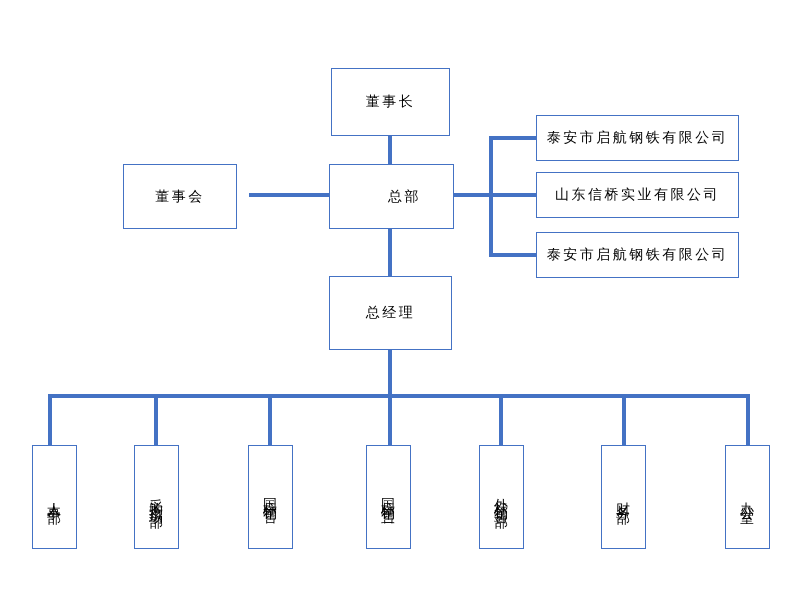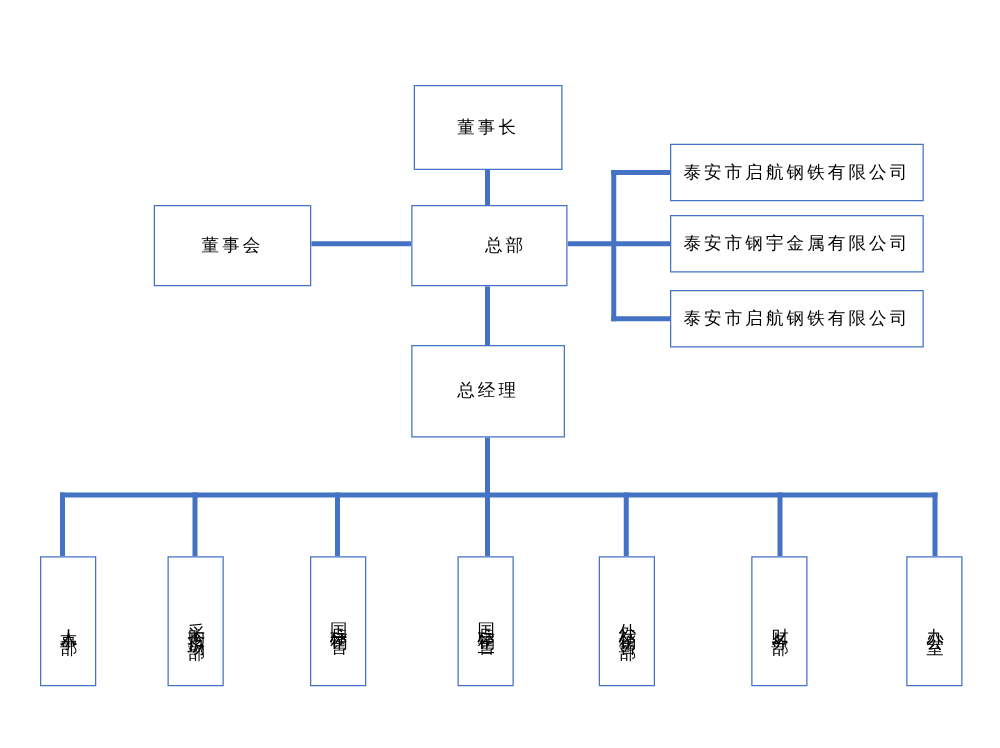--- a/index.html
+++ b/index.html
@@ -62,38 +62,38 @@
   <div class="line" style="left:154px; top:394px; width:4px; height:51px;"></div>
   <div class="line" style="left:268px; top:394px; width:4px; height:51px;"></div>
   <div class="line" style="left:499px; top:394px; width:4px; height:51px;"></div>
   <div class="line" style="left:622px; top:394px; width:4px; height:51px;"></div>
   <div class="line" style="left:746px; top:394px; width:4px; height:51px;"></div>
 
   <div class="node" style="left:331px; top:47px; width:119px; height:68px;margin-top:21px;">
     <span class="lbl">董事长</span>
   </div>
 
-  <div class="node" style="left:123px; top:164px; width:126px; height:65px;">
+  <div class="node" style="left:123px; top:164px; width:114px; height:65px;">
     <span class="lbl">董事会</span>
   </div>
 
   <div class="node" style="left:329px; top:164px; width:125px; height:65px;padding-left:26px;">
     <span class="lbl">总部</span>
   </div>
 
   <div class="node" style="left:329px; top:276px; width:123px; height:74px;">
     <span class="lbl">总经理</span>
   </div>
 
   <div class="node" style="left:536px; top:115px; width:203px; height:46px;">
     <span class="lbl">泰安市启航钢铁有限公司</span>
   </div>
 
   <div class="node" style="left:536px; top:172px; width:203px; height:46px;">
-    <span class="lbl">泰安市钢宇金属有限公司</span>
+    <span class="lbl">山东信桥实业有限公司</span>
   </div>
 
   <div class="node" style="left:536px; top:232px; width:203px; height:46px;">
     <span class="lbl">泰安市启航钢铁有限公司</span>
   </div>
 
   <div class="node vertical" style="left:32px; top:445px; width:45px; height:104px;">
     <span class="lbl">人事部</span>
   </div>
 

